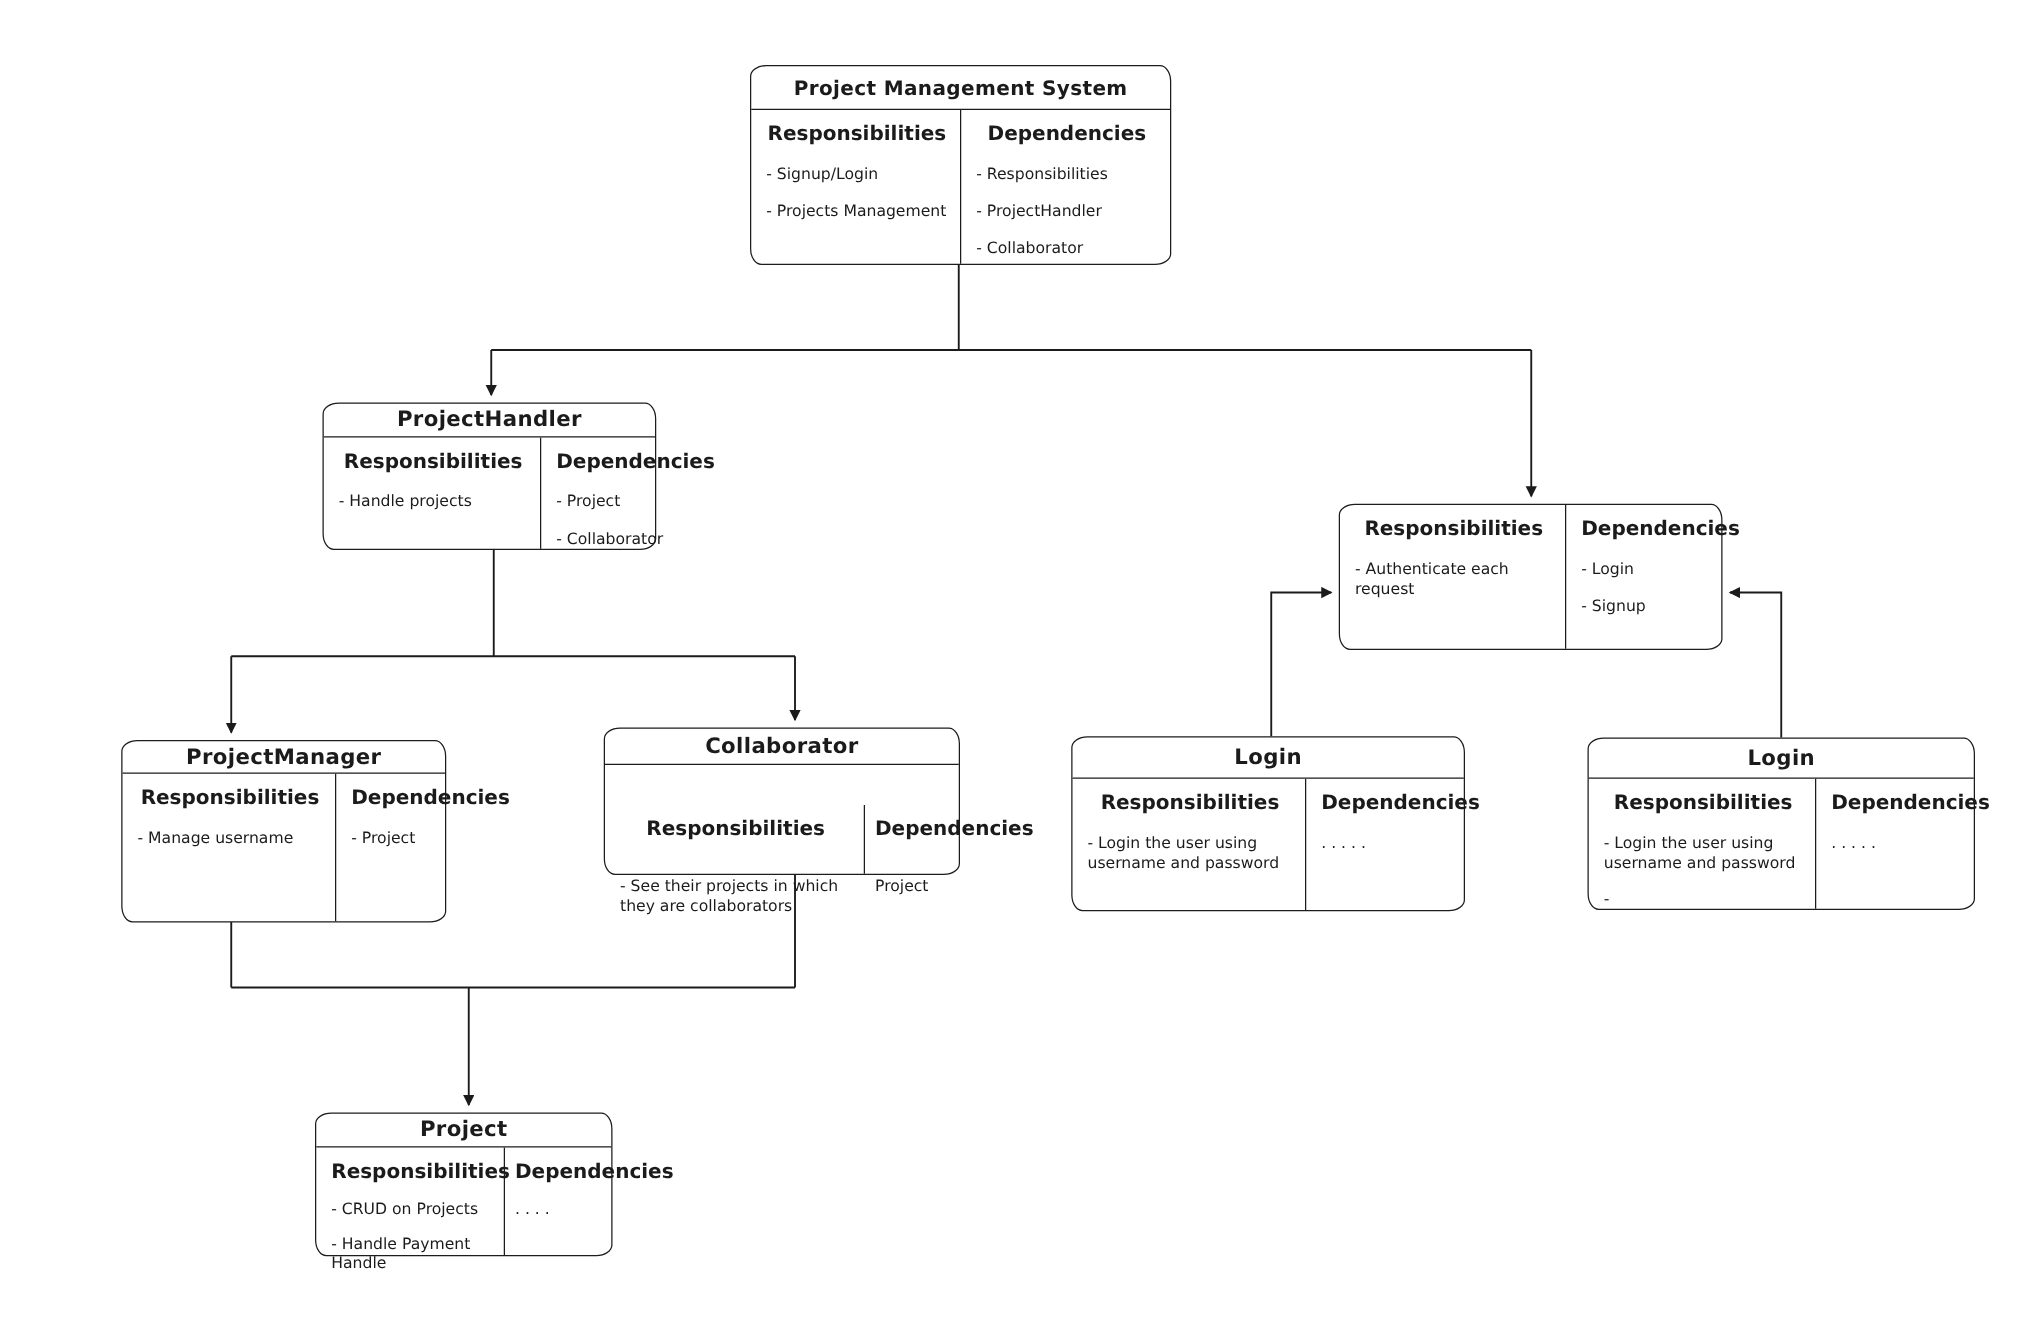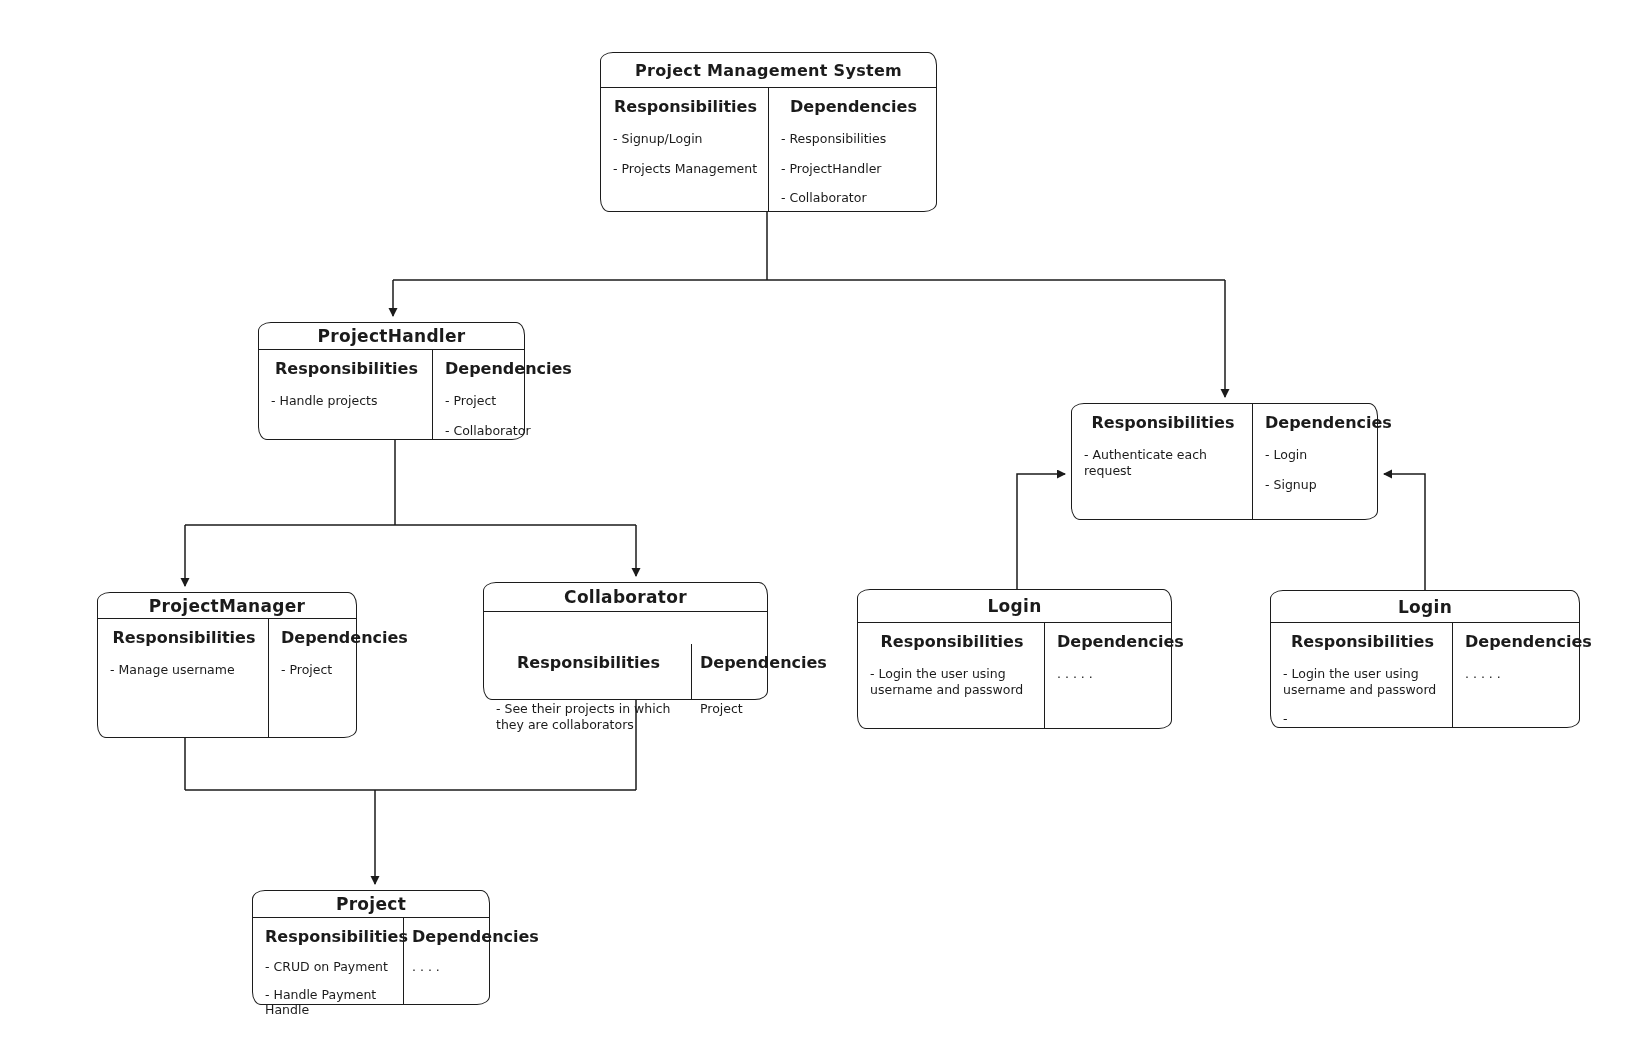--- a/index.html
+++ b/index.html
@@ -234,21 +234,21 @@
         <div class="item">. . . . .</div>
       </div>
     </div>
   </div>
 
   <div class="card" id="card-project">
     <div class="card-title">Project</div>
     <div class="card-body">
       <div class="col col-left">
         <div class="hdr">Responsibilities</div>
-        <div class="item">- CRUD on Payment</div>
+        <div class="item">- CRUD on Projects</div>
         <div class="item">- Handle Payment Handle</div>
       </div>
       <div class="col col-right">
         <div class="hdr">Dependencies</div>
         <div class="item">. . . .</div>
       </div>
     </div>
   </div>
 
 </div>

